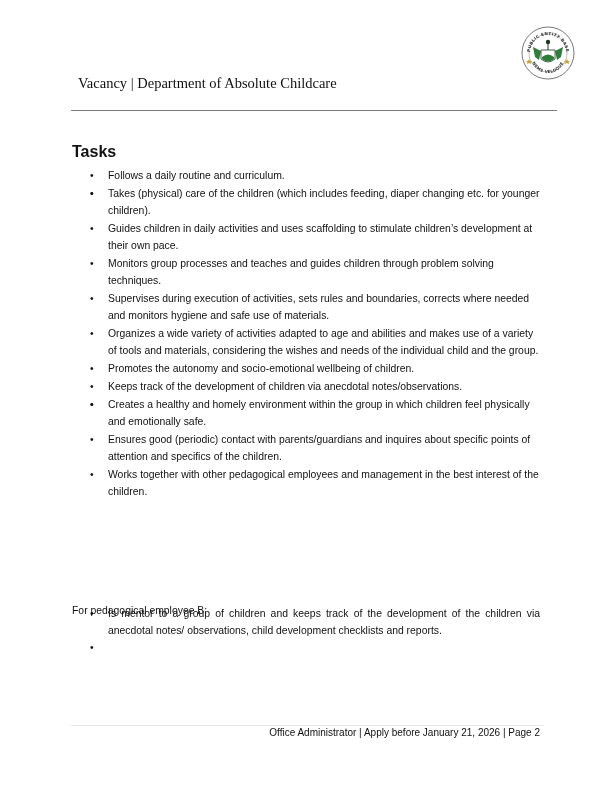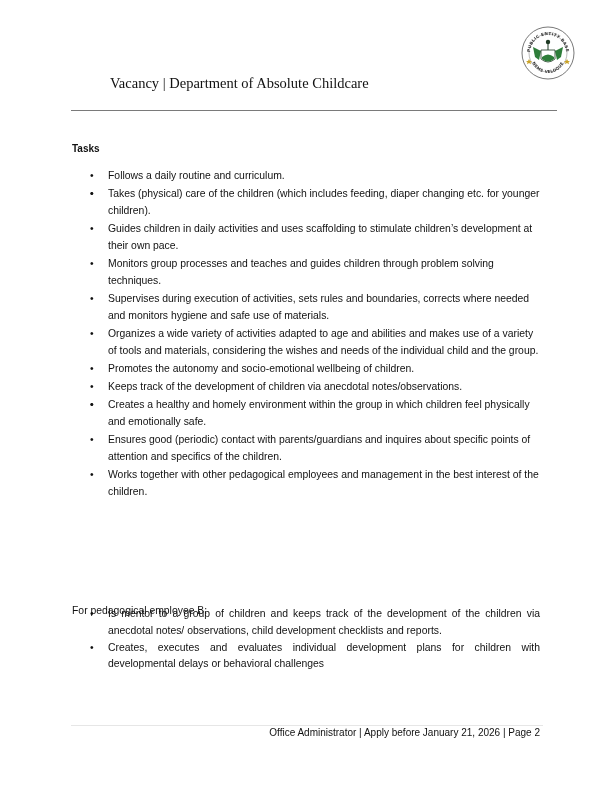--- a/index.html
+++ b/index.html
@@ -2,27 +2,27 @@
 <html><head>
 <meta charset="utf-8">
 <style>
   html, body { margin: 0; padding: 0; background: #ffffff; }
   body { width: 612px; height: 792px; position: relative; overflow: hidden; }
   .page { position: absolute; left: 0; top: 0; width: 612px; height: 792px; background: #fff; }
   .seal { position: absolute; left: 521px; top: 26px; width: 54px; height: 54px; }
   .header-title {
     position: absolute; left: 78px; top: 75px;
     font-family: "Liberation Serif", "DejaVu Serif", serif;
-    font-size: 14.5px; color: #111; white-space: nowrap; margin-left: 32px;
+    font-size: 14.5px; color: #111; white-space: nowrap;
   }
   .header-rule { position: absolute; left: 71px; top: 110px; width: 486px; height: 0; border-top: 1px solid #7a7a7a; }
   .section-heading {
     position: absolute; left: 72px; top: 143px;
     font-family: "Liberation Sans", "DejaVu Sans", sans-serif;
-    font-weight: bold; font-size: 10px; color: #111;
+    font-weight: bold; font-size: 16px; color: #111;
   }
   .body-text { font-family: "Liberation Sans", "DejaVu Sans", sans-serif; font-size: 10.4px; color: #111; line-height: 16.8px; margin-top: 22px; }
   ul.tasks { position: absolute; left: 90px; top: 168px; width: 450px; margin: 0; padding: 0; list-style: none; }
   ul.tasks li { position: relative; padding-left: 18px; margin: 0 0 1.4px 0; }
   ul.tasks li .bullet { position: absolute; left: 0; top: 0; }
   .sub-label { position: absolute; left: 72px; top: 581px; }
   ul.tasks-b { position: absolute; left: 90px; top: 606px; width: 450px; margin: 0; padding: 0; list-style: none; }
   ul.tasks-b li { position: relative; padding-left: 18px; margin: 0; text-align: justify; text-align-last: left; }
   ul.tasks-b li .bullet { position: absolute; left: 0; top: 0; }
   .footer-rule { position: absolute; left: 71px; top: 725px; width: 472px; height: 0; border-top: 1px solid #e6e6e6; }
@@ -76,18 +76,18 @@
     <li><span class="bullet">•</span></li>
     <li><span class="bullet">•</span><span>Creates a healthy and homely environment within the group in which children feel physically and emotionally safe.</span></li>
     <li><span class="bullet">•</span><span>Ensures good (periodic) contact with parents/guardians and inquires about specific points of attention and specifics of the children.</span></li>
     <li><span class="bullet">•</span><span>Works together with other pedagogical employees and management in the best interest of the children.</span></li>
   </ul>
 
   <div class="sub-label body-text">For pedagogical employee B:</div>
 
   <ul class="tasks-b body-text">
     <li><span class="bullet">•</span><span>Is mentor to a group of children and keeps track of the development of the children via anecdotal notes/ observations, child development checklists and reports.</span></li>
-    <li><span class="bullet">•</span><span>Creates, executes and evaluates individual development plans for children with developmental delays or behavioral challenges</span></li>
+    <li><span class="bullet">•</span></li>
   </ul>
 
   <div class="footer-rule"></div>
   <div class="footer-text">Office Administrator | Apply before January 21, 2026 | Page 2</div>
 </div>
 
 </body></html>

